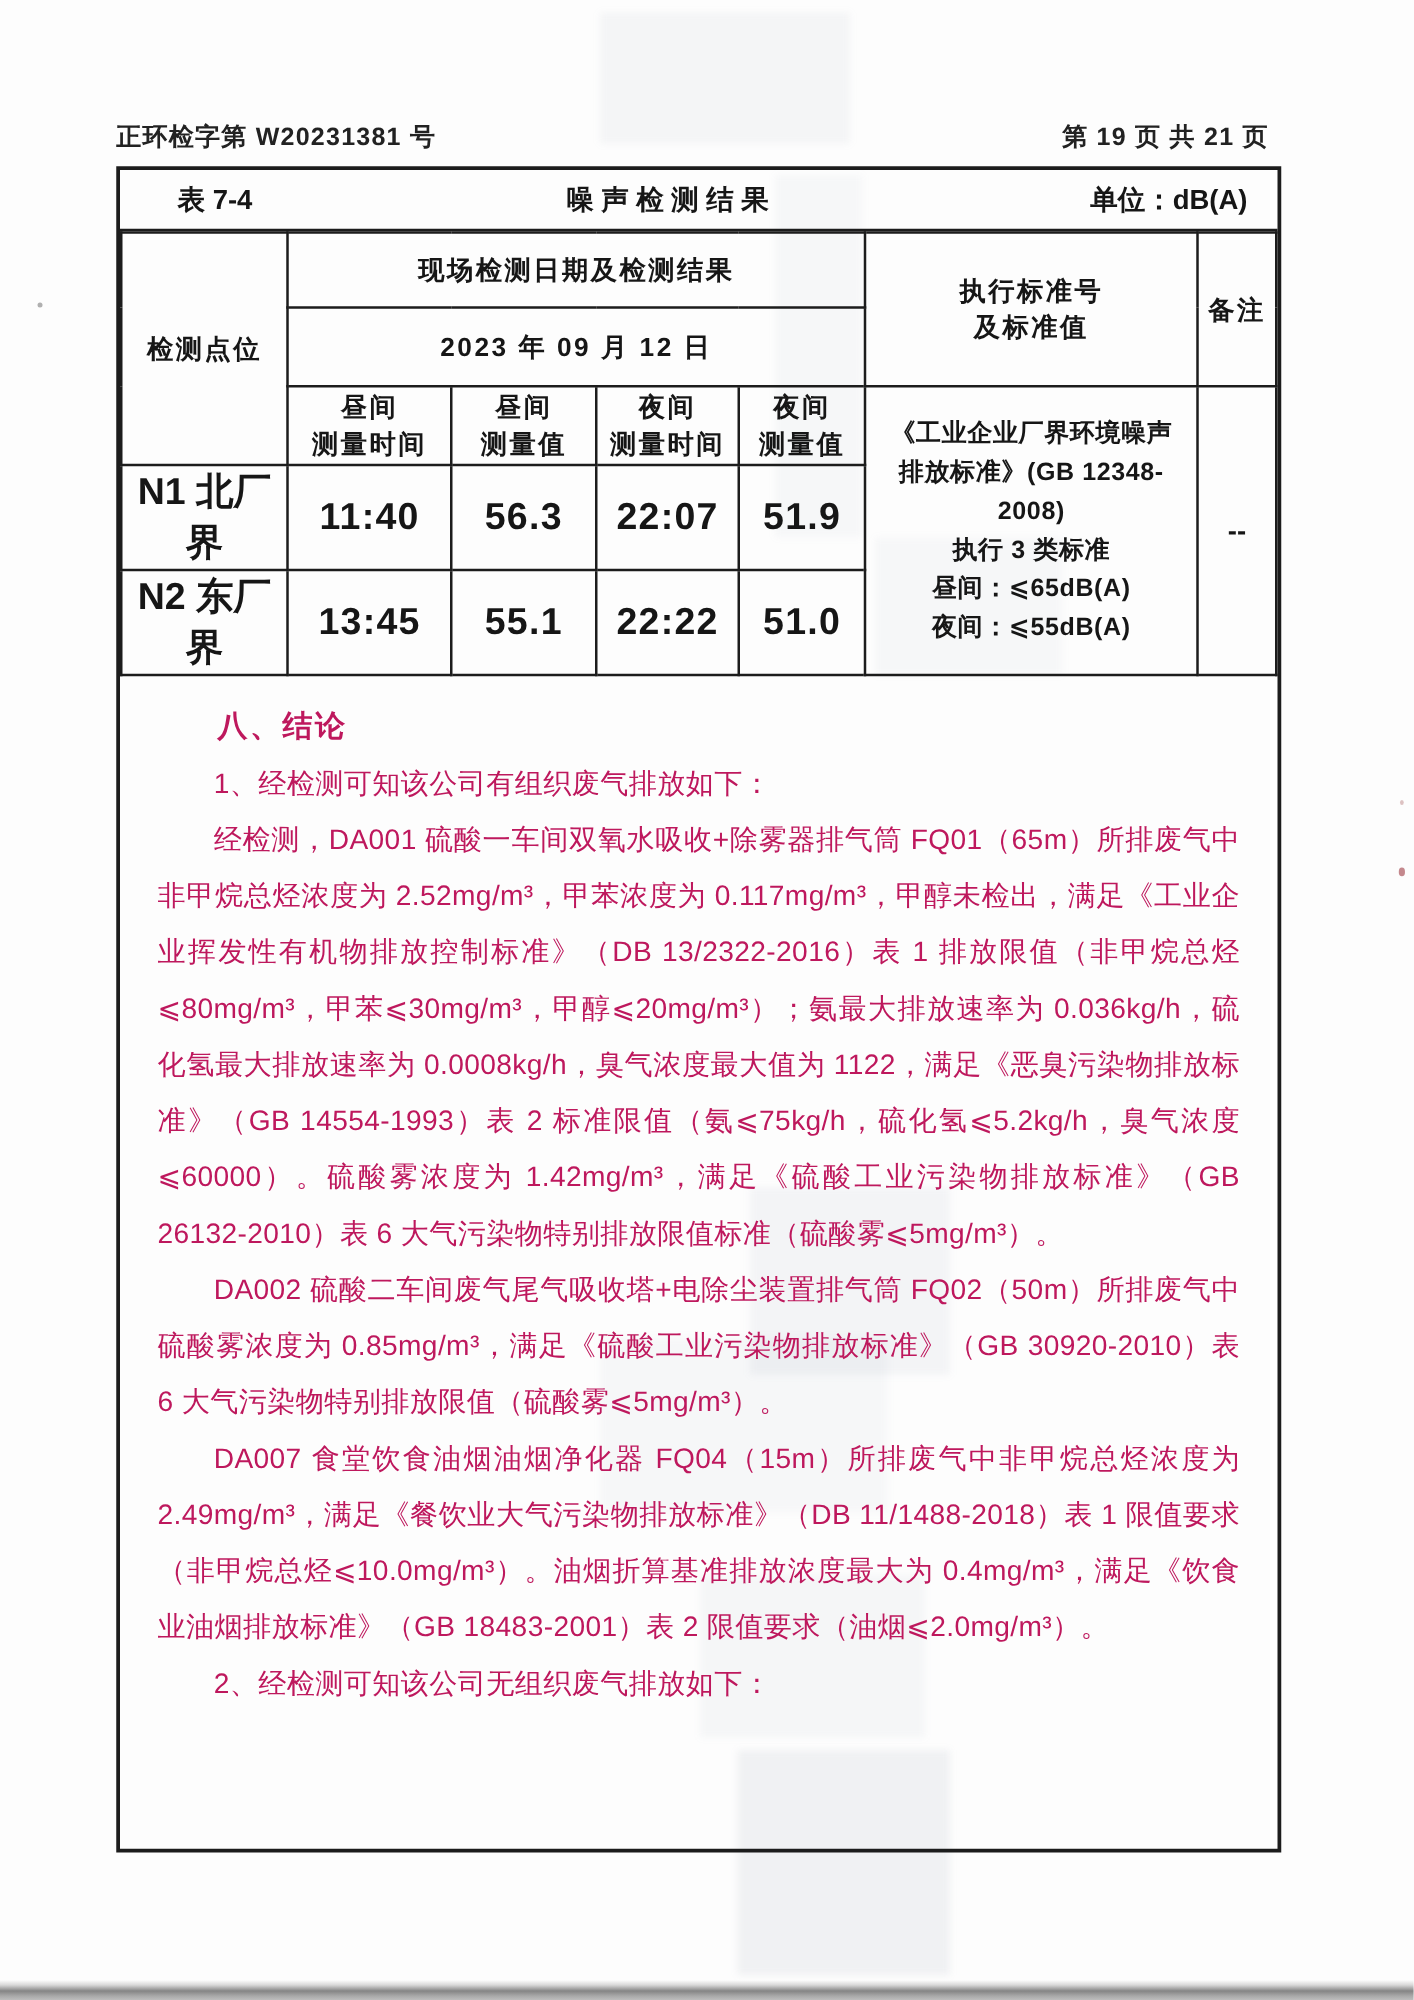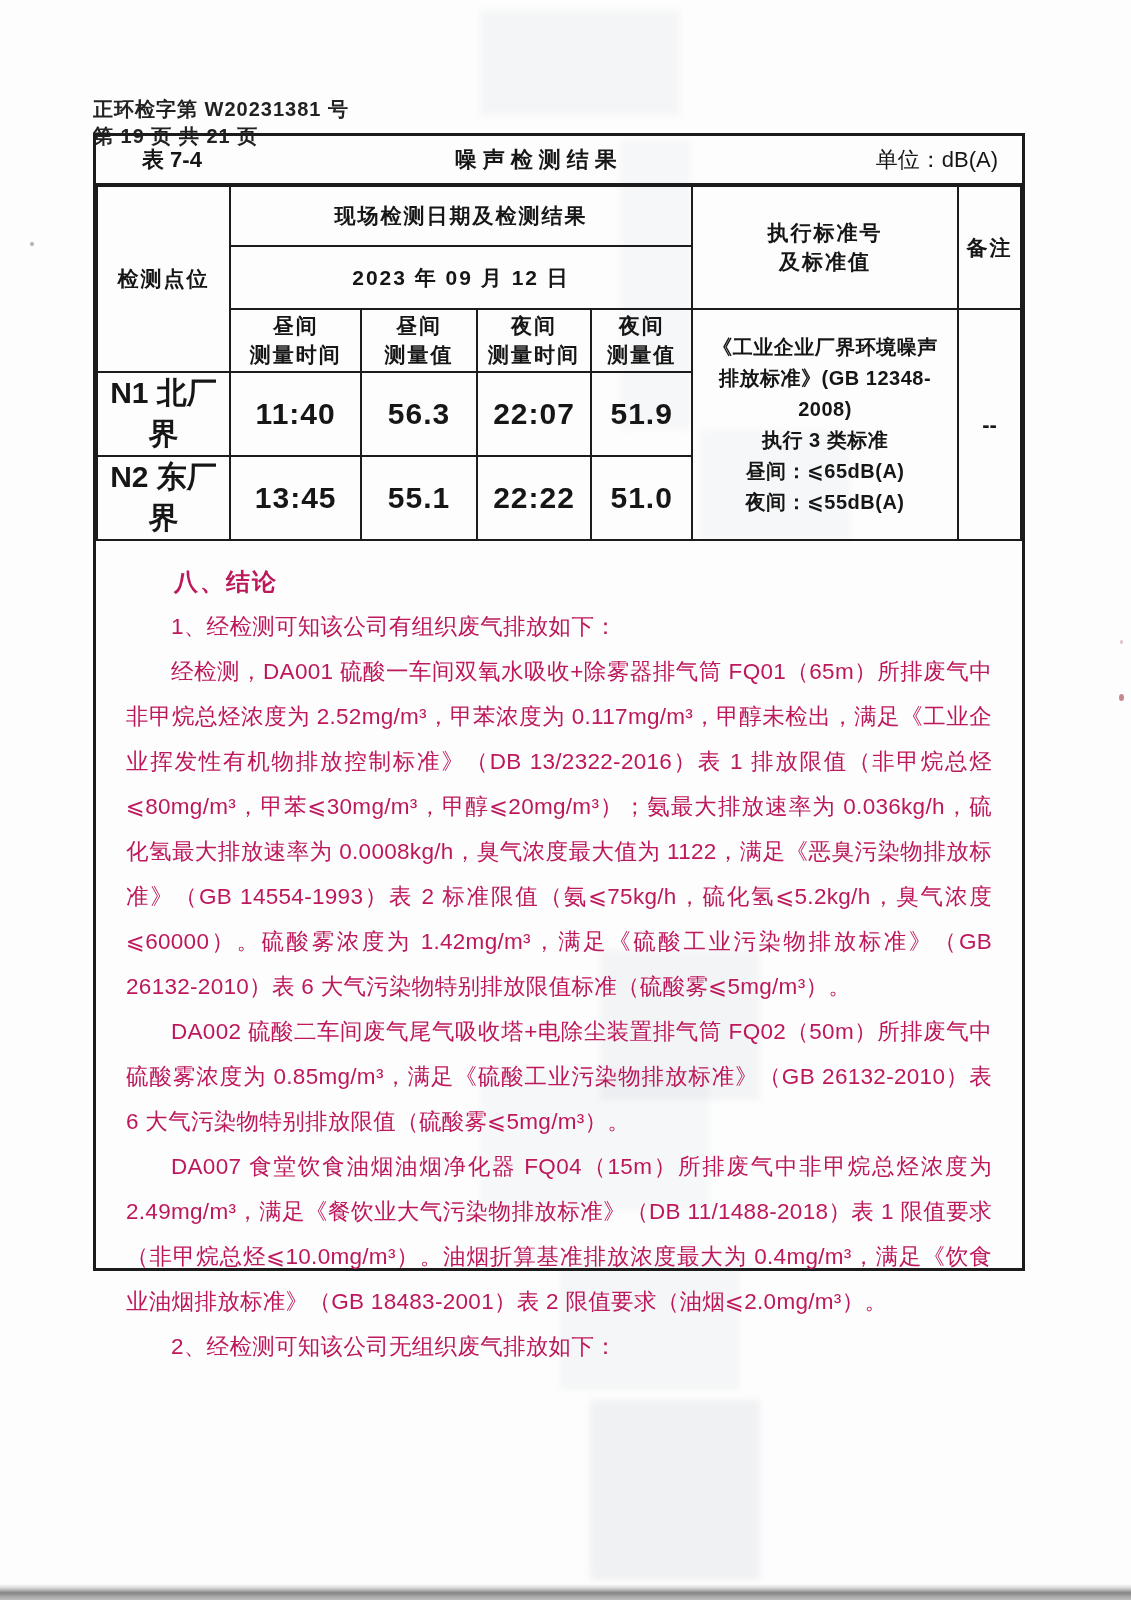--- a/index.html
+++ b/index.html
@@ -5,36 +5,36 @@
   html,body{margin:0;padding:0;}
   body{
     width:1131px;height:1600px;position:relative;overflow:hidden;
     background:#fdfdfd;color:#1b1b1b;
     font-family:"Liberation Sans","DejaVu Sans",sans-serif;
   }
   
   .running-header{
     position:absolute;left:93px;top:96px;width:922px;
     display:flex;justify-content:space-between;align-items:baseline;
-    font-size:20px;font-weight:600;letter-spacing:1px;color:#222;flex-direction:column;
+    font-size:20px;font-weight:600;letter-spacing:1px;color:#222;
   }
   
   .doc-box{
-    position:absolute;left:93px;top:133px;width:932px;height:1138px;
+    position:absolute;left:93px;top:133px;width:932px;height:1349px;
     border:3px solid #1c1c1c;box-sizing:border-box;background:transparent;
   }
   
   .table-title-row{
     height:49px;border-bottom:2px solid #1c1c1c;box-sizing:border-box;
     display:flex;align-items:center;justify-content:space-between;
     padding:0 24px;font-size:22px;font-weight:700;color:#161616;
   }
   .table-title-row .t-label{margin-left:22px;}
   .table-title-row .t-title{letter-spacing:6px;}
-  .table-title-row .t-unit{font-weight:400;}
+  .table-title-row .t-unit{font-weight:700;}
   
   table.noise{
     width:100%;border-collapse:collapse;table-layout:fixed;
   }
   table.noise td{
     border:2px solid #1c1c1c;text-align:center;vertical-align:middle;
     padding:0;color:#161616;box-sizing:border-box;
   }
   td.hd{font-size:21px;font-weight:700;letter-spacing:2px;}
   td.hd .two-line{line-height:1.35;font-family:Liberation Serif, serif;}
@@ -159,21 +159,21 @@
       <td class="num">22:22</td>
       <td class="num">51.0</td>
     </tr>
   </tbody>
     </table>
 
   <div class="conclusion">
     <h3>八、结论</h3>
     <p>1、经检测可知该公司有组织废气排放如下：</p>
     <p>经检测，DA001 硫酸一车间双氧水吸收+除雾器排气筒 FQ01（65m）所排废气中非甲烷总烃浓度为 2.52mg/m³，甲苯浓度为 0.117mg/m³，甲醇未检出，满足《工业企业挥发性有机物排放控制标准》（DB 13/2322-2016）表 1 排放限值（非甲烷总烃⩽80mg/m³，甲苯⩽30mg/m³，甲醇⩽20mg/m³）；氨最大排放速率为 0.036kg/h，硫化氢最大排放速率为 0.0008kg/h，臭气浓度最大值为 1122，满足《恶臭污染物排放标准》（GB 14554-1993）表 2 标准限值（氨⩽75kg/h，硫化氢⩽5.2kg/h，臭气浓度⩽60000）。硫酸雾浓度为 1.42mg/m³，满足《硫酸工业污染物排放标准》（GB 26132-2010）表 6 大气污染物特别排放限值标准（硫酸雾⩽5mg/m³）。</p>
-    <p>DA002 硫酸二车间废气尾气吸收塔+电除尘装置排气筒 FQ02（50m）所排废气中硫酸雾浓度为 0.85mg/m³，满足《硫酸工业污染物排放标准》（GB 26132-2010）表 6 大气污染物特别排放限值（硫酸雾⩽5mg/m³）。</p>
+    <p>DA002 硫酸二车间废气尾气吸收塔+电除尘装置排气筒 FQ02（50m）所排废气中硫酸雾浓度为 0.85mg/m³，满足《硫酸工业污染物排放标准》（GB 30920-2010）表 6 大气污染物特别排放限值（硫酸雾⩽5mg/m³）。</p>
     <p>DA007 食堂饮食油烟油烟净化器 FQ04（15m）所排废气中非甲烷总烃浓度为 2.49mg/m³，满足《餐饮业大气污染物排放标准》（DB 11/1488-2018）表 1 限值要求（非甲烷总烃⩽10.0mg/m³）。油烟折算基准排放浓度最大为 0.4mg/m³，满足《饮食业油烟排放标准》（GB 18483-2001）表 2 限值要求（油烟⩽2.0mg/m³）。</p>
     <p>2、经检测可知该公司无组织废气排放如下：</p>
   </div>
 </div>
 
 <div class="speck" style="left:1119px;top:694px;width:5px;height:7px;background:rgba(150,40,50,0.55);"></div>
 <div class="speck" style="left:1120px;top:640px;width:3px;height:4px;background:rgba(150,60,60,0.3);"></div>
 <div class="speck" style="left:30px;top:242px;width:4px;height:4px;background:rgba(60,60,60,0.4);"></div>
 
 <div class="scanner-band"></div>

